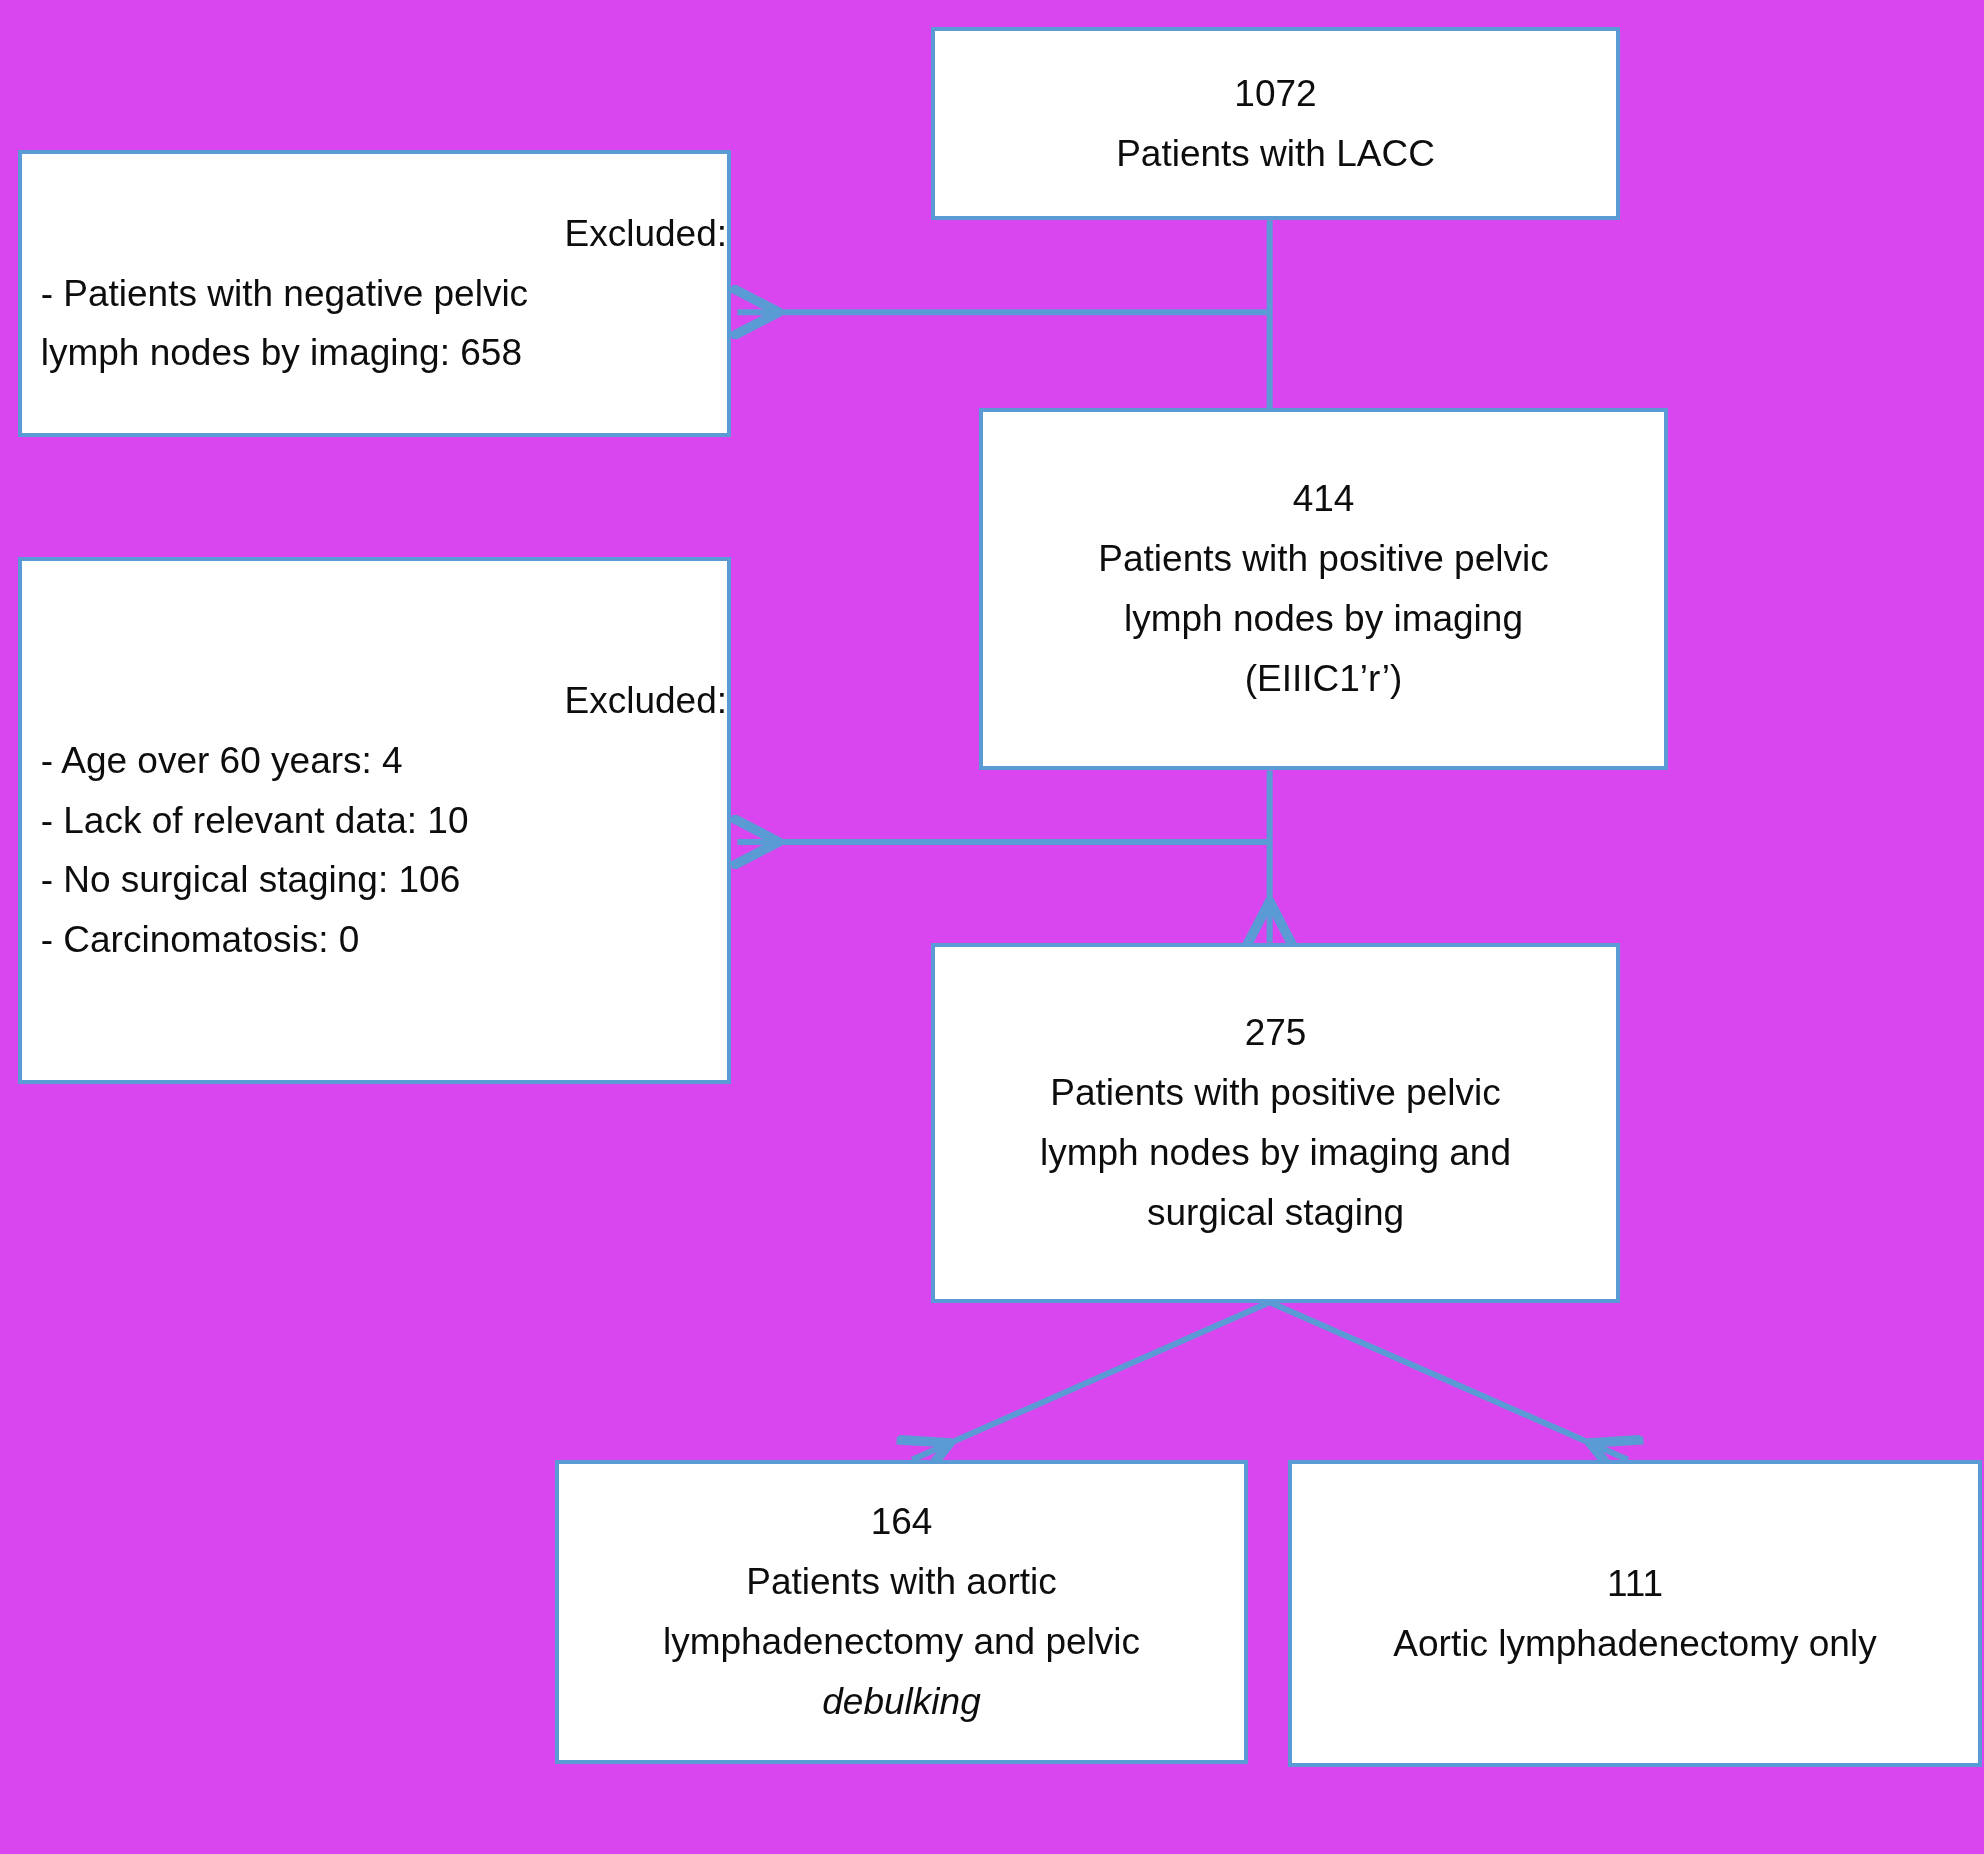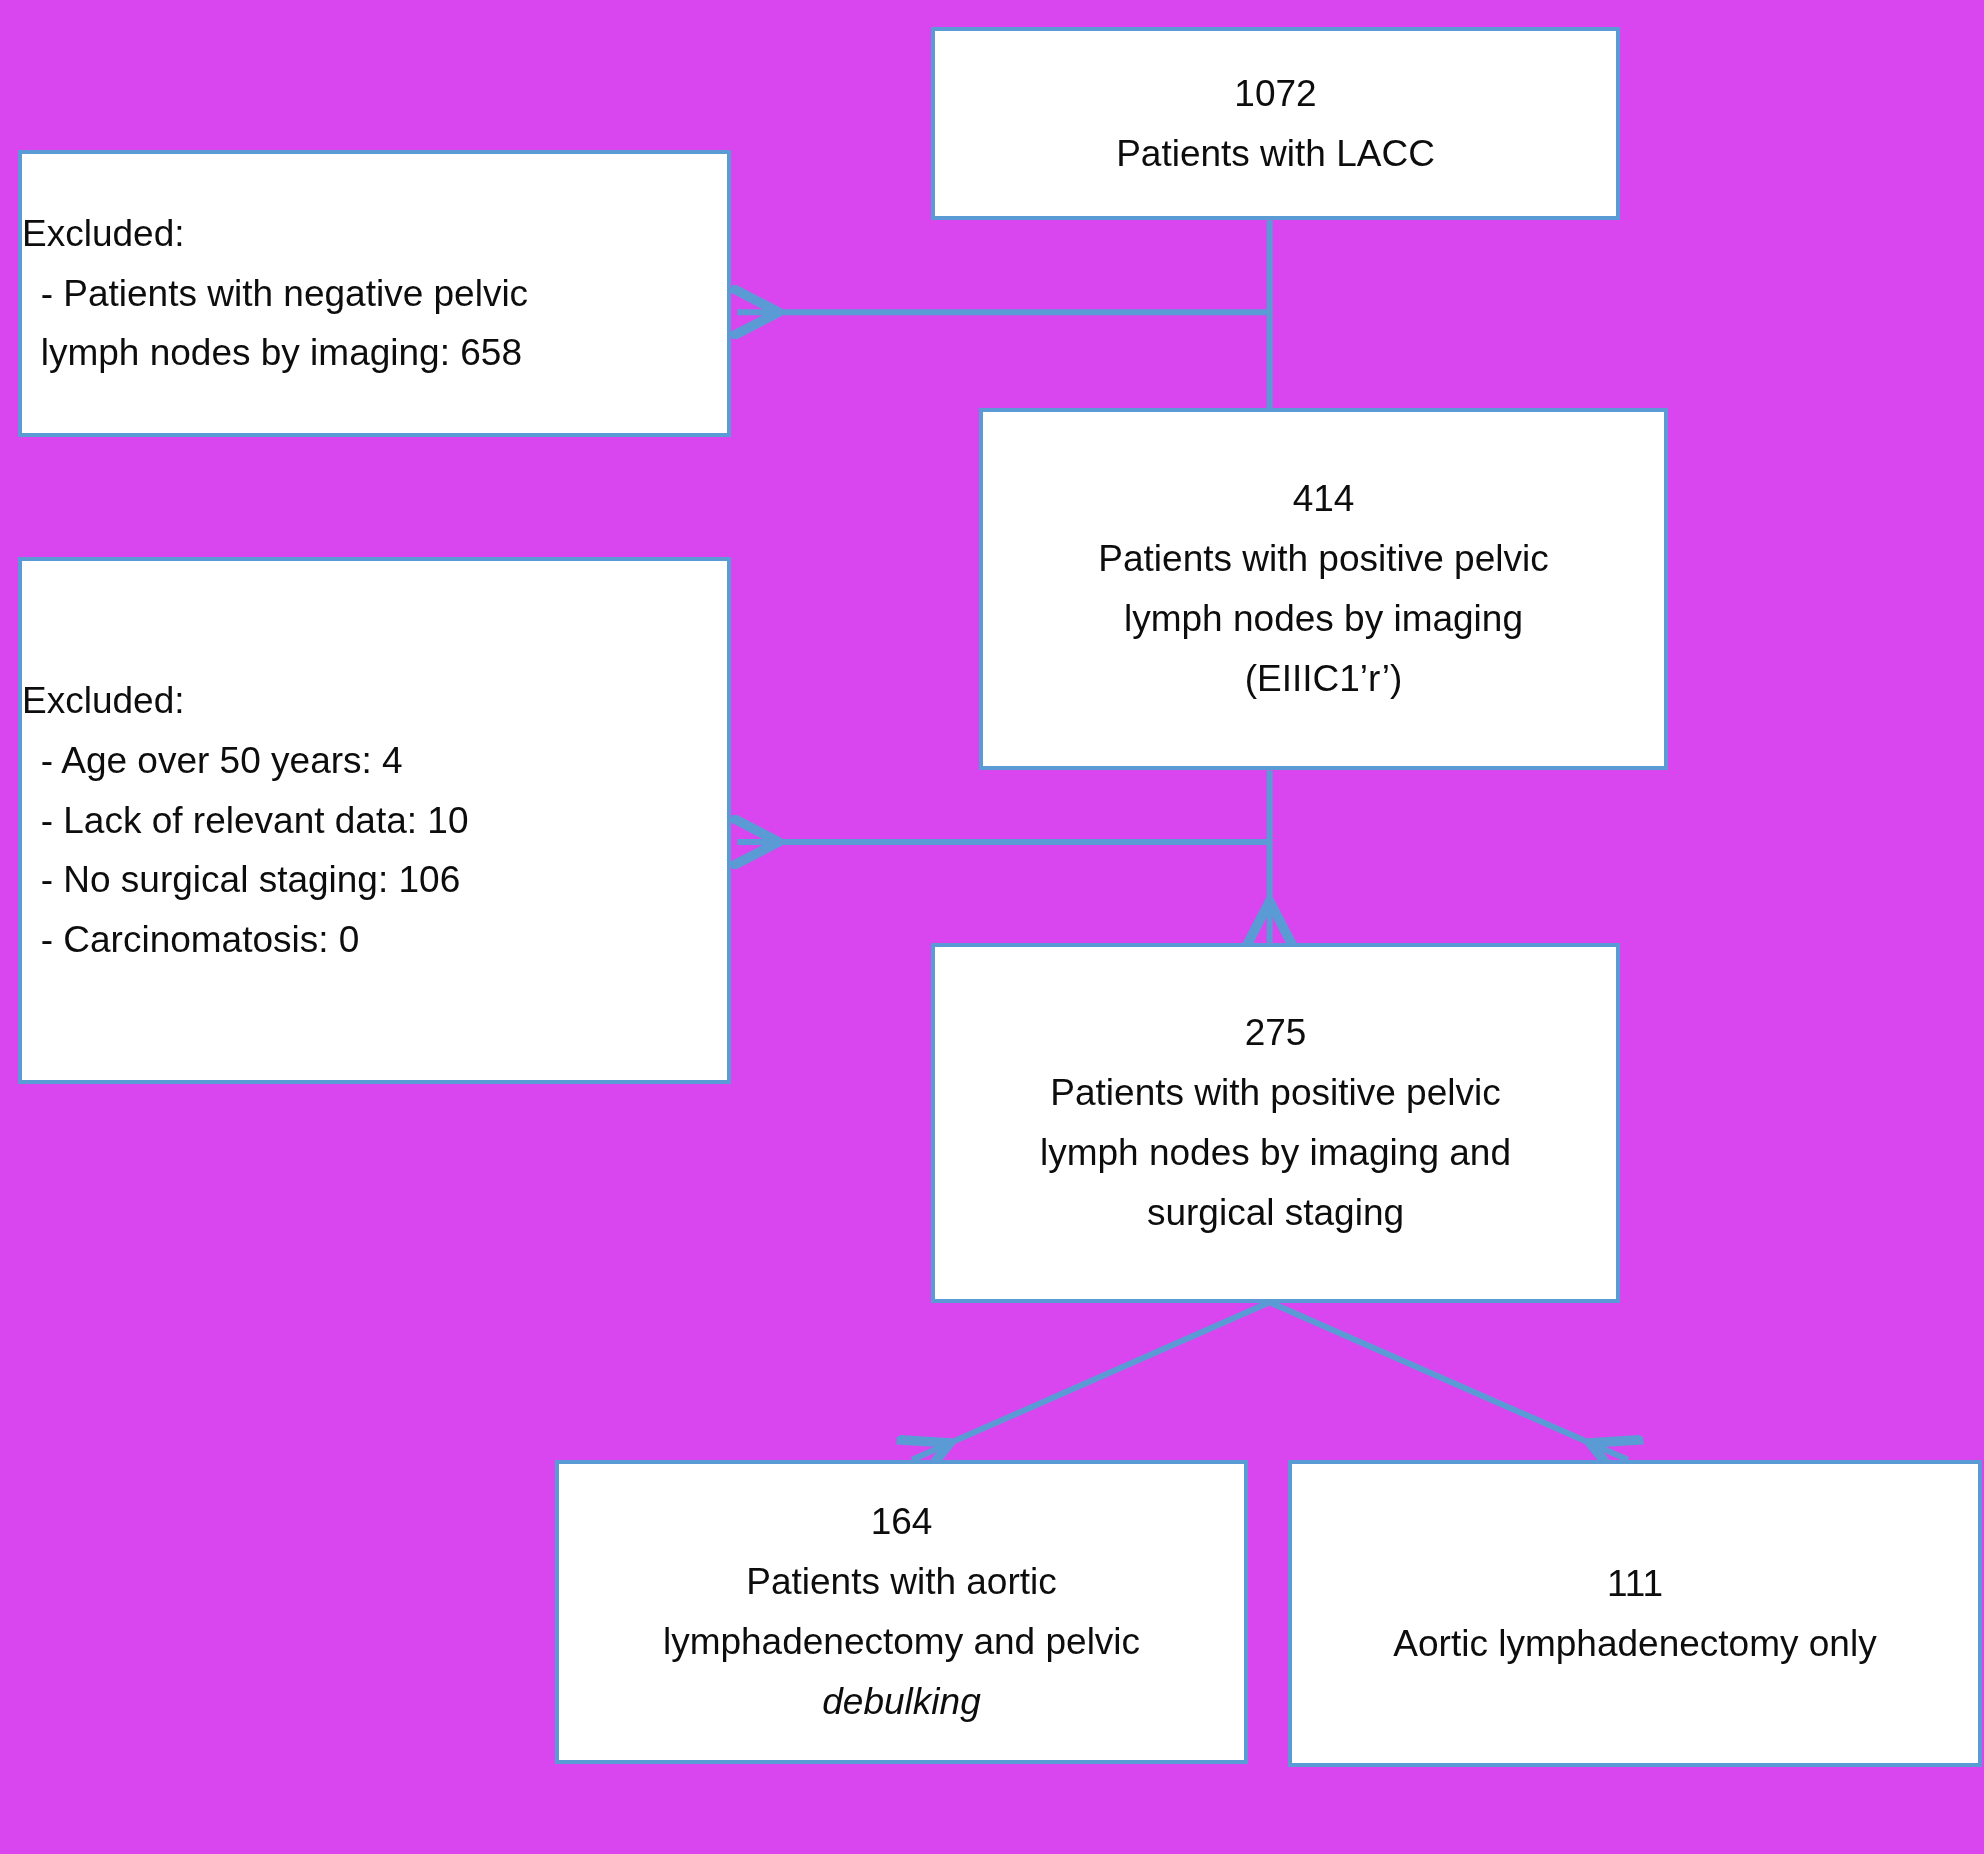--- a/index.html
+++ b/index.html
@@ -25,21 +25,21 @@
     justify-content: center;
     color: #0d0d0d;
   }
   .node .line {
     font-size: 37px;
     line-height: 1.62;
     white-space: nowrap;
   }
   .node.centered .line { text-align: center; }
   .node.lefty  .line { text-align: left; padding-left: 18.7px; }
-  .node.lefty  .line.head { text-align: left; padding-left: 0; }
+  .node.lefty  .line.head { text-align: right; padding-left: 0; }
   .italic { font-style: italic; }
 
   svg.connectors {
     position: absolute;
     left: 0;
     top: 0;
     width: 1985px;
     height: 1854px;
     pointer-events: none;
   }
@@ -85,21 +85,21 @@
 
   <div class="node centered" style="left:931px; top:408px; width:689px; height:362px;margin-left:48px;">
     <div class="line">414</div>
     <div class="line">Patients with positive pelvic</div>
     <div class="line">lymph nodes by imaging</div>
     <div class="line">(EIIIC1’r’)</div>
   </div>
 
   <div class="node lefty" style="left:18px; top:557px; width:713px; height:527px;">
     <div class="line head">Excluded:</div>
-    <div class="line">- Age over 50 years: 4</div>
+    <div class="line">- Age over 60 years: 4</div>
     <div class="line">- Lack of relevant data: 10</div>
     <div class="line">- No surgical staging: 106</div>
     <div class="line">- Carcinomatosis: 0</div>
   </div>
 
   <div class="node centered" style="left:931px; top:943px; width:689px; height:360px;">
     <div class="line">275</div>
     <div class="line">Patients with positive pelvic</div>
     <div class="line">lymph nodes by imaging and</div>
     <div class="line">surgical staging</div>

